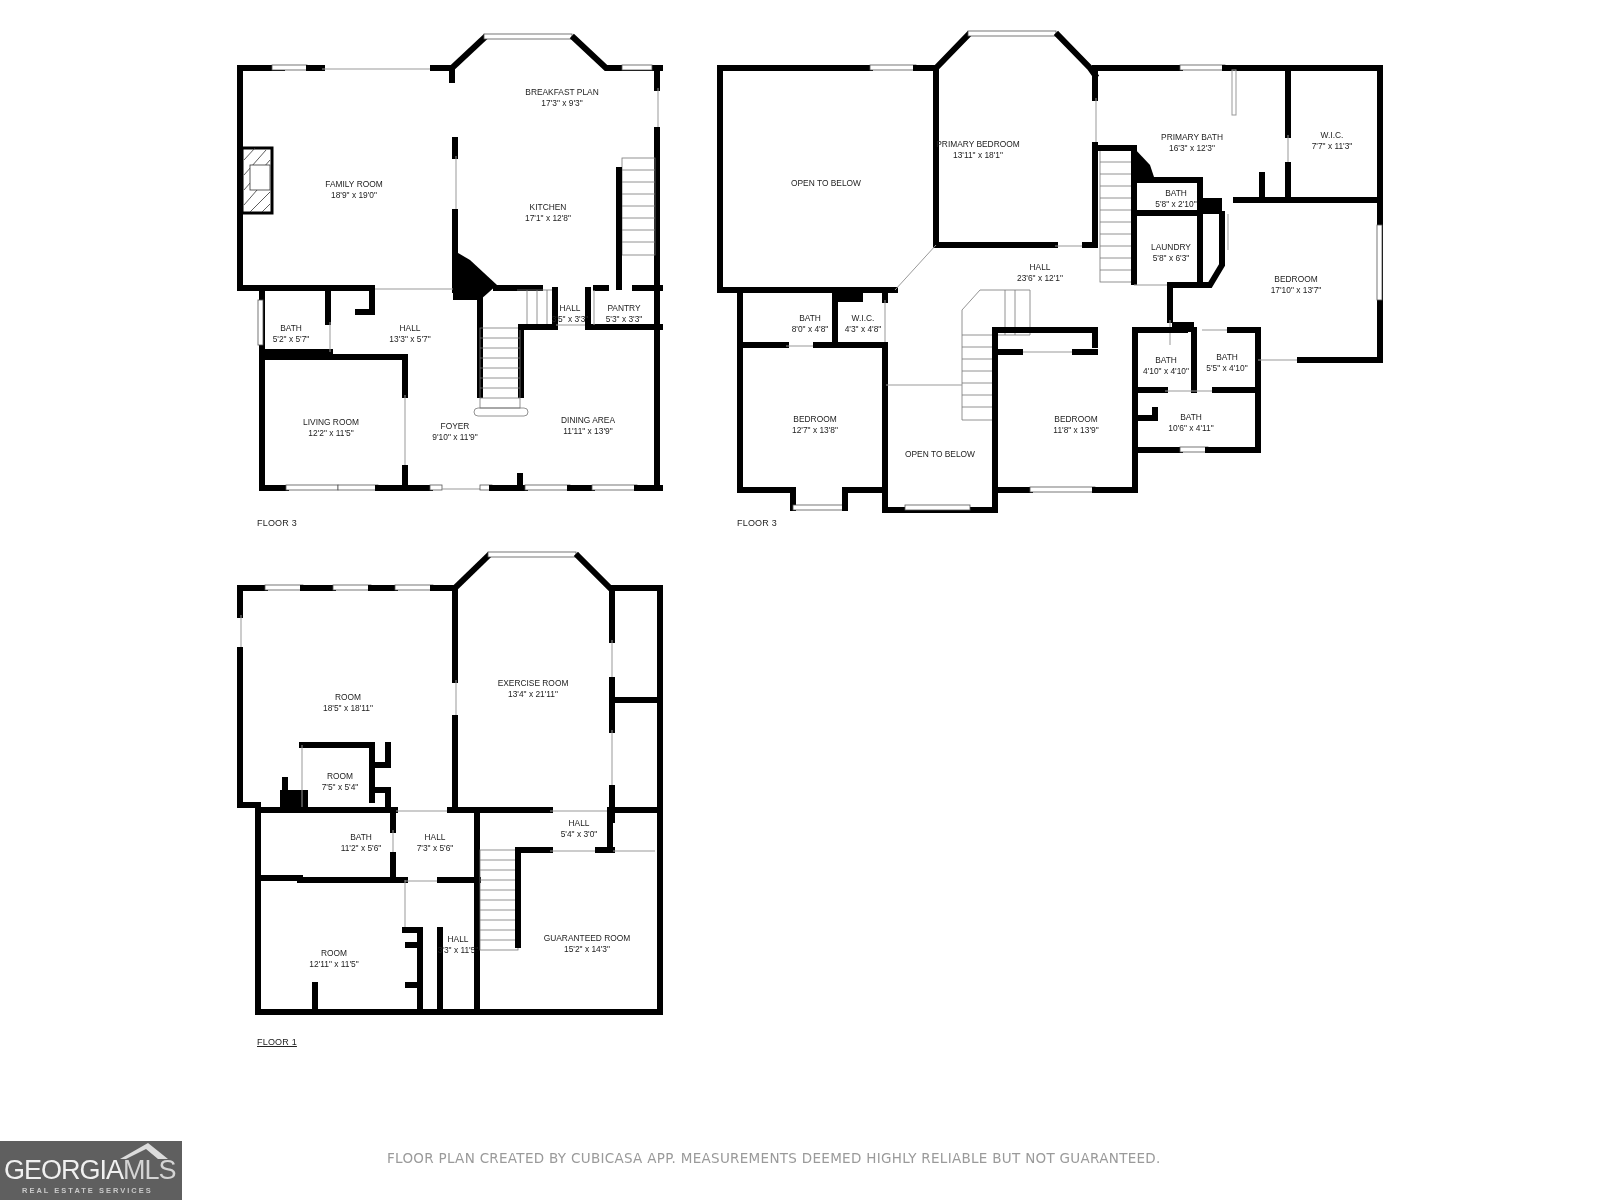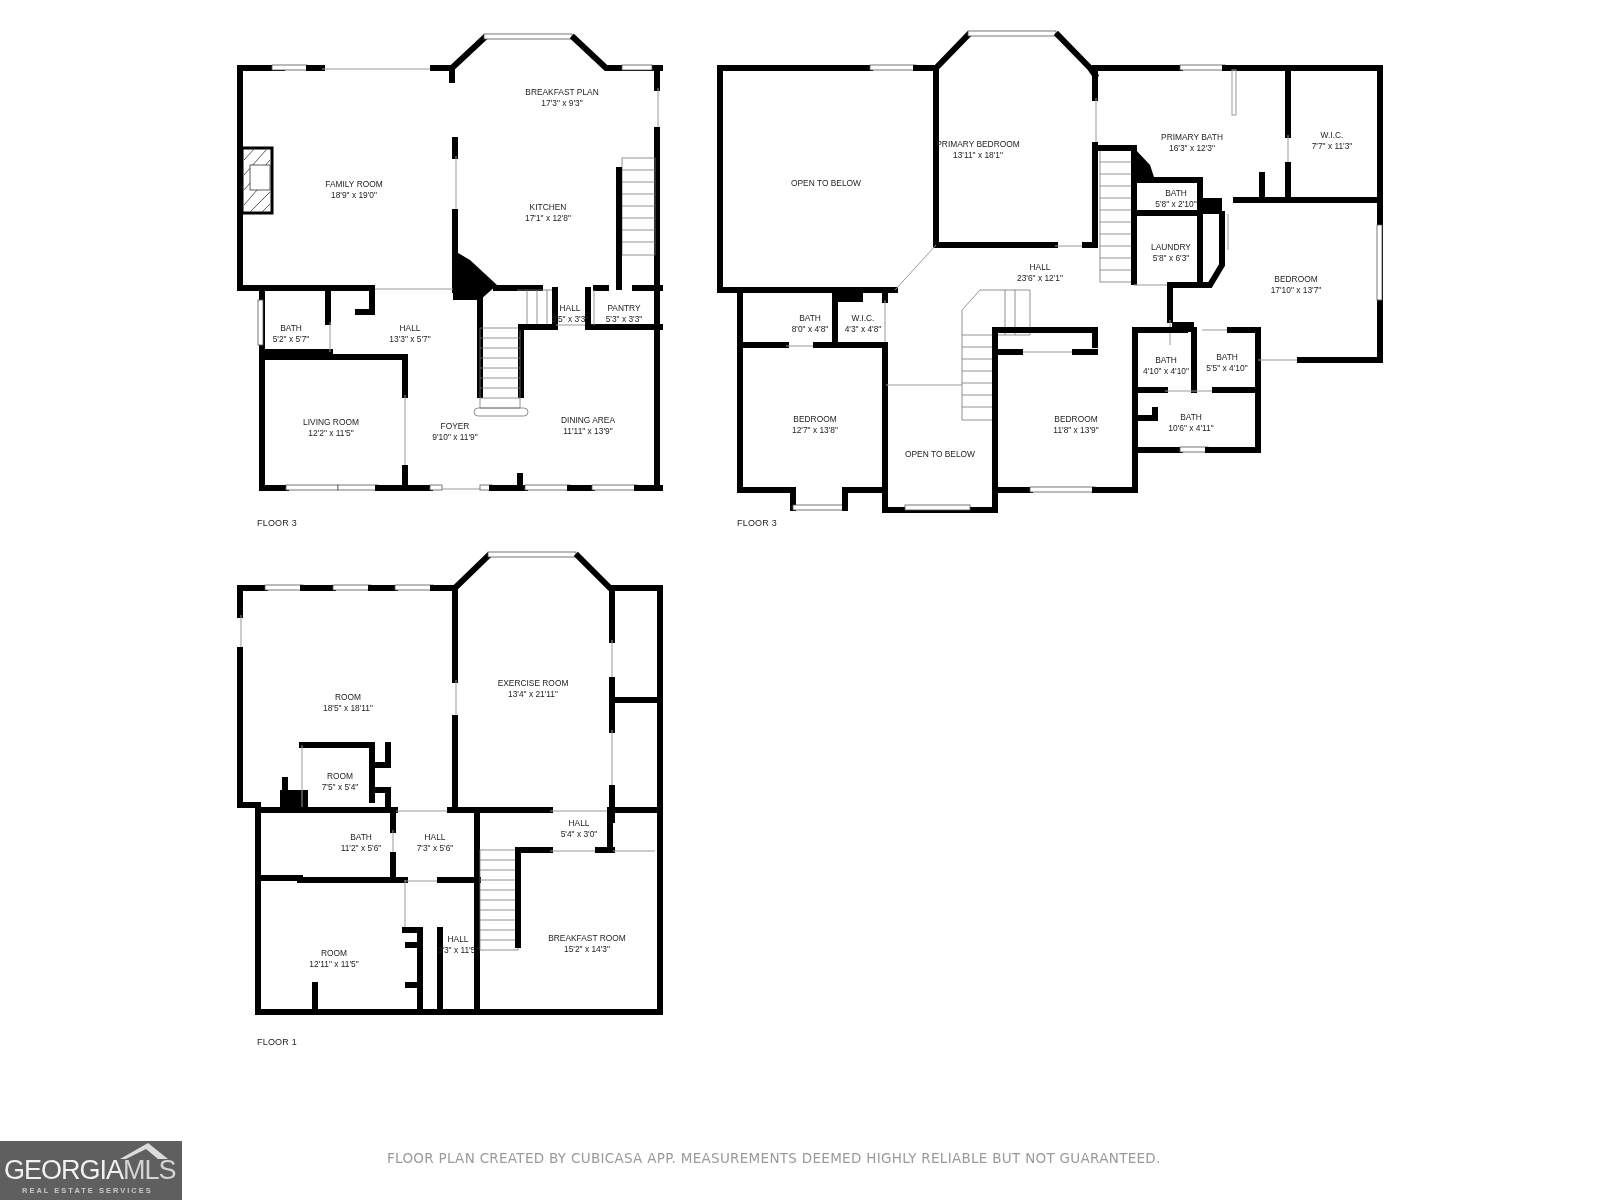--- a/index.html
+++ b/index.html
@@ -411,24 +411,24 @@
   </div>
   <div class="room-label" style="left:334px;top:959px;">
     <span>ROOM</span>
     <span class="dim">12'11" x 11'5"</span>
   </div>
   <div class="room-label" style="left:458px;top:945px;">
     <span>HALL</span>
     <span class="dim">3'3" x 11'5"</span>
   </div>
   <div class="room-label" style="left:587px;top:944px;">
-    <span>BREAKFAST ROOM</span>
+    <span>GUARANTEED ROOM</span>
     <span class="dim">15'2" x 14'3"</span>
   </div>
-  <div class="floor-label" style="left:257px;top:1037px;">FLOOR 1</div>
+  <div class="floor-label" style="left:257px;top:1037px;text-decoration:underline;">FLOOR 1</div>
 </div>
 
 <div class="footer-note">FLOOR PLAN CREATED BY CUBICASA APP. MEASUREMENTS DEEMED HIGHLY RELIABLE BUT NOT GUARANTEED.</div>
 
 <div class="logo">
   <svg class="roof" width="60" height="20" viewBox="0 0 60 20">
     <polygon points="10,18 38,2 58,18 48,18 36,8 16,18" fill="#dcdcdc"></polygon>
   </svg>
   <div class="brand">
     <span>GEORGIA</span><span class="mls">MLS</span>

